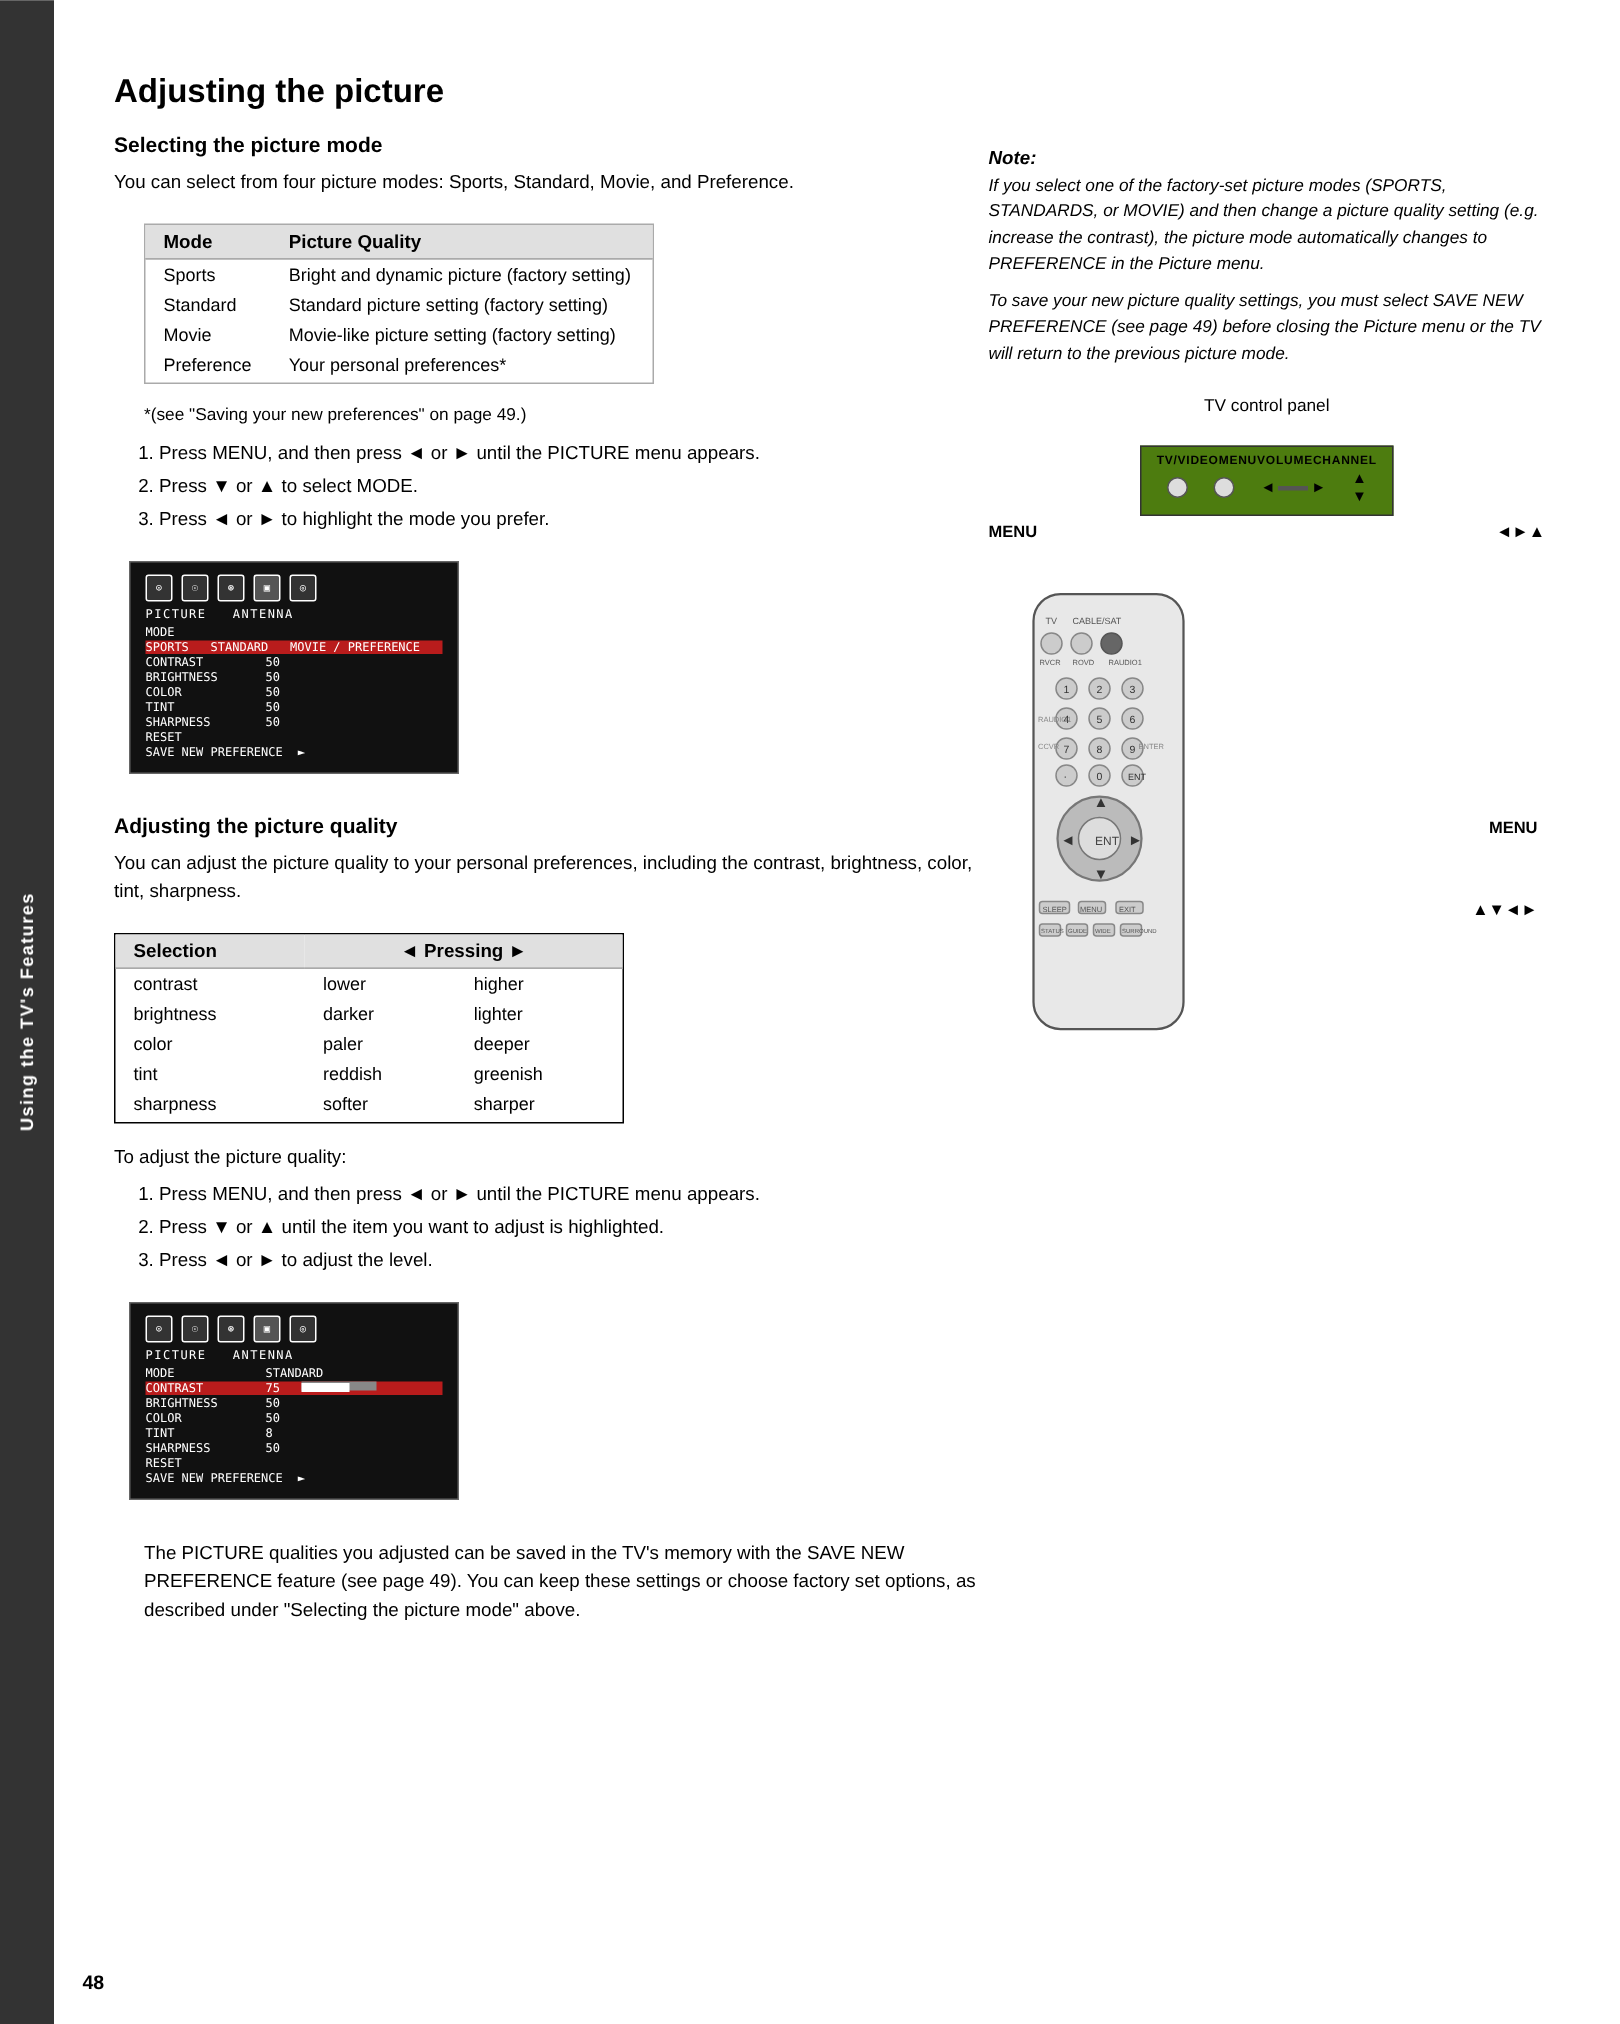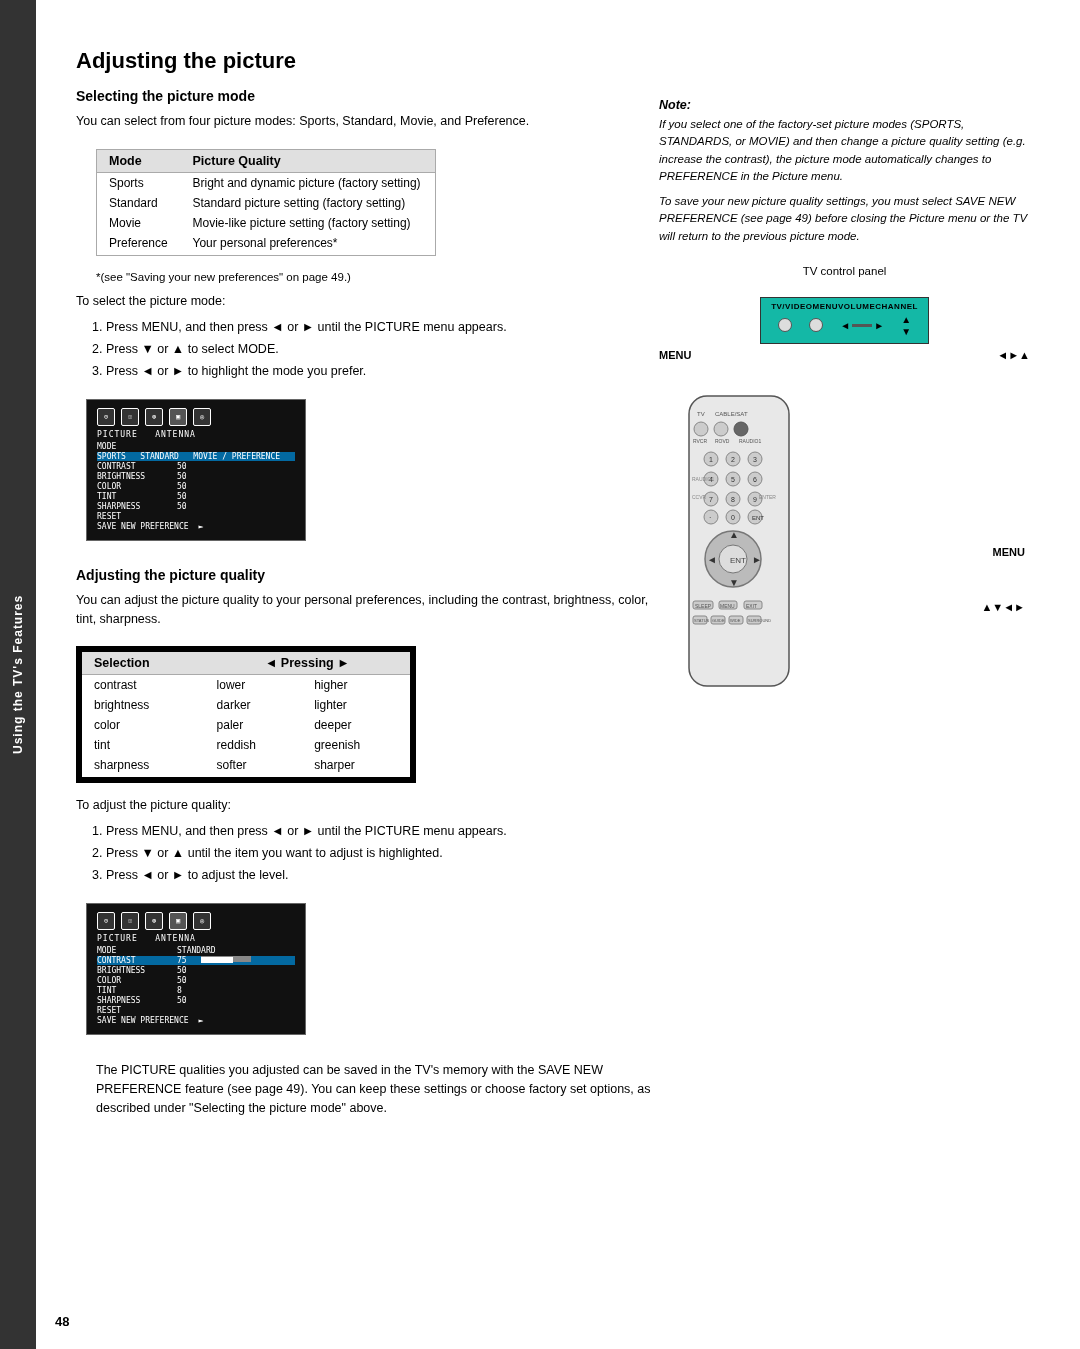--- a/index.html
+++ b/index.html
@@ -134,21 +134,21 @@
     }
     .tv-panel-label {
       font-size: 11.5px;
       text-align: center;
       margin-bottom: 20px;
     }
     .tv-panel {
       display: inline-block;
       border: 1.5px solid #333;
       padding: 4px 10px 6px 10px;
-      background: #14b8a6;
+      background: #4d7c0f;
       position: relative;
     }
     .tv-panel-top-labels {
       display: flex;
       justify-content: space-around;
       font-size: 8px;
       letter-spacing: 0.5px;
       font-weight: bold;
       margin-bottom: 3px;
     }
@@ -211,32 +211,32 @@
       letter-spacing: 1px;
     }
     .screen-row {
       display: flex;
       gap: 10px;
       font-size: 8px;
       margin-bottom: 1px;
       white-space: nowrap;
     }
     .screen-row.highlighted {
-      background: #0369a1;
+      background: #b91c1c;
     }
     .screen-label {
       min-width: 70px;
     }
     .screen-val {
       min-width: 30px;
     }
     
     .pressing-table-wrapper {
       margin: 10px 0 10px 0;
-      border: 6px solid #000000;
+      border: 1px solid #000000;
       display: inline-block;
       min-width: 340px;
     }
     .pressing-table th {
       background: #e0e0e0;
     }
     .pressing-table th.center {
       text-align: center;
     }
     
@@ -300,21 +300,20 @@
                 </tr>
                 <tr>
                   <td>Preference</td>
                   <td>Your personal preferences*</td>
                 </tr>
               </tbody>
           </table>
         </div>
 
         <p class="footnote">*(see "Saving your new preferences" on page 49.)</p>
-        <p class="instruction-text">To select the picture mode:</p>
         <ol id="section1-steps">
             <li>Press MENU, and then press ◄ or ► until the PICTURE menu appears.</li>
             <li>Press ▼ or ▲ to select MODE.</li>
             <li>Press ◄ or ► to highlight the mode you prefer.</li>
           </ol>
 
         
         <div class="screen-mockup">
           <div class="screen-icons">
             <div class="screen-icon">⊙</div>

